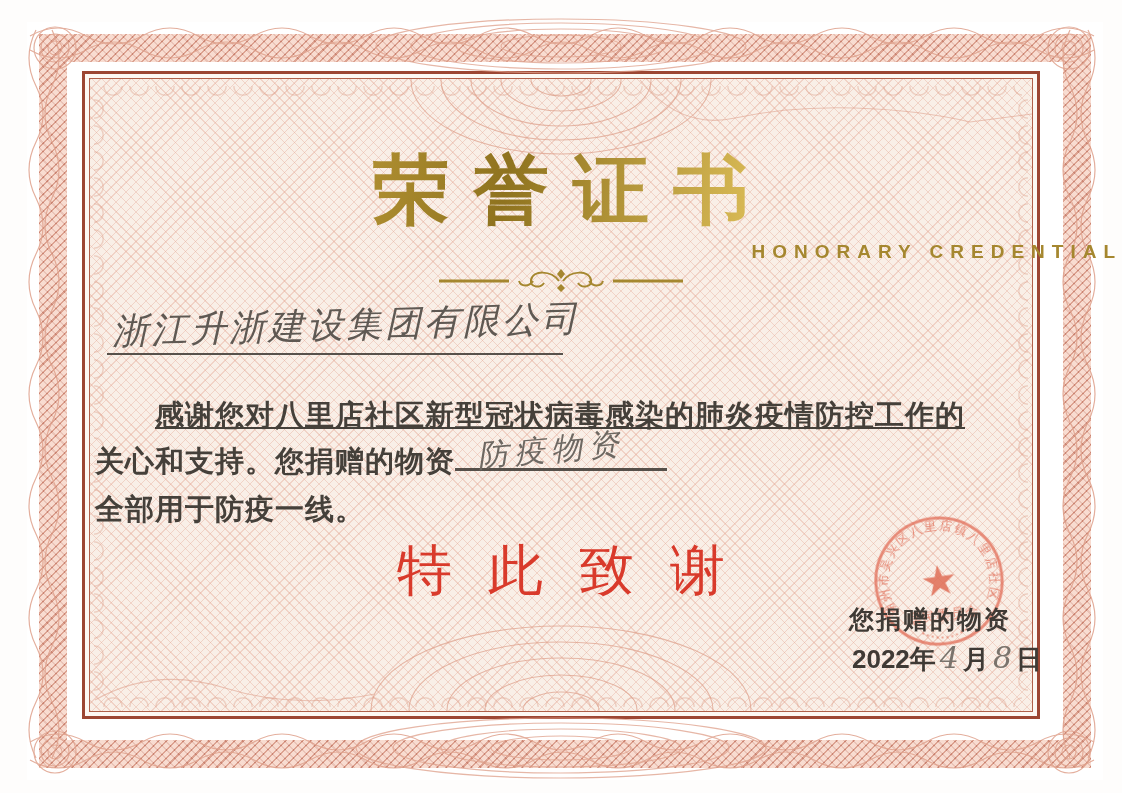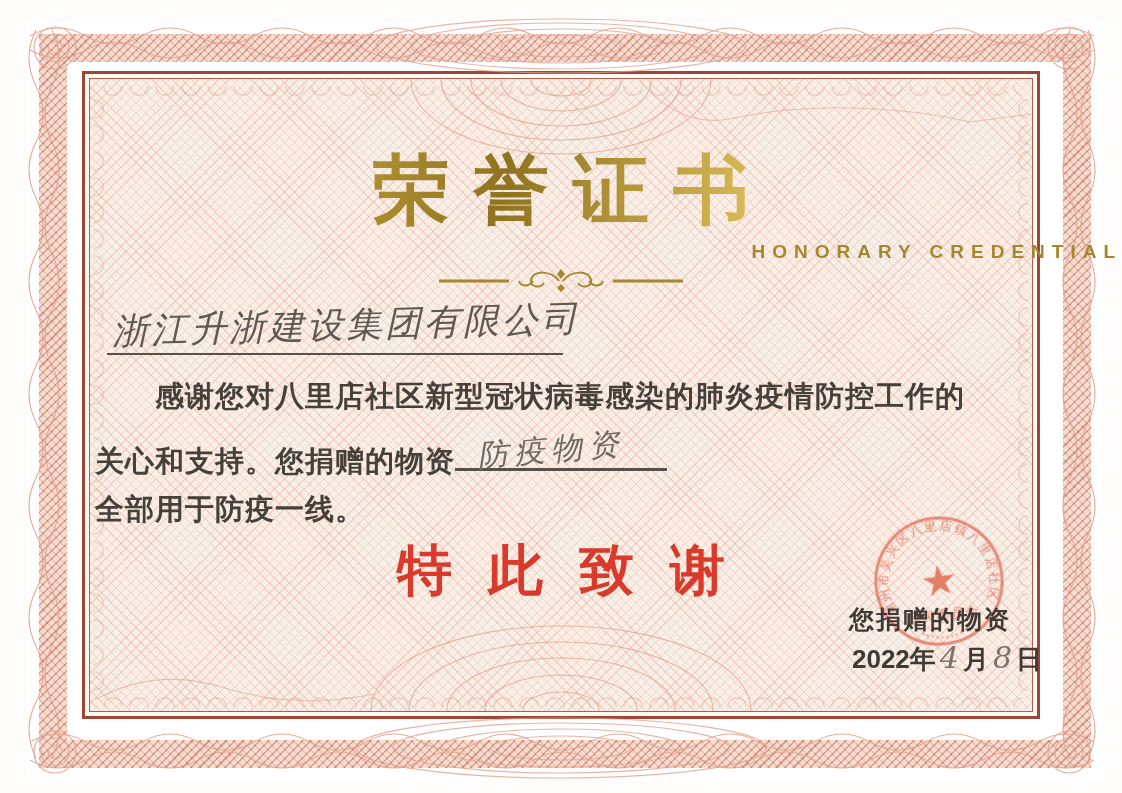--- a/index.html
+++ b/index.html
@@ -50,30 +50,30 @@
   .subtitle { left:0; right:0; top:241px; text-align:right;
     font-weight:700; font-size:19px; letter-spacing:7px; padding-left:7px; color:#a5872f; }
 
   .flourish { left:0; right:0; top:268px; text-align:center; }
 
   .recipient { left:112px; top:301px; font-size:36px; letter-spacing:3px; color:#5f5953;
     font-family:"DejaVu Serif", serif; font-style:italic; transform:rotate(-1.6deg); white-space:nowrap; }
   .recipient-line { left:107px; top:353px; width:456px; height:2px; background:#57514b; }
 
   .para { left:95px; font-size:29px; font-weight:700; color:#45403a; letter-spacing:1px; white-space:nowrap; }
-  .para.l1 { top:377px; padding-left:60px; }
+  .para.l1 { top:396px; padding-left:60px;text-decoration:underline; }
   .para.l2 { top:437px;text-align:right; }
   .para.l3 { top:490px; }
 
   .blank { display:inline-block; width:212px; border-bottom:3px solid #56504a; position:relative; vertical-align:baseline; height:34px; }
   .blank .fill { position:absolute; left:22px; top:-8px; font-size:31px; font-weight:400; letter-spacing:6px;
     color:#6e6862; font-family:"DejaVu Serif", serif; font-style:italic; transform:rotate(-5deg); white-space:nowrap; }
 
   .closing { left:0; right:0; top:534px; text-align:center;
-    font-family:"DejaVu Serif", serif; font-weight:700; font-size:55px; letter-spacing:36px; padding-left:36px; color:#d93a2b; }
+    font-family:"DejaVu Serif", serif; font-weight:400; font-size:55px; letter-spacing:36px; padding-left:36px; color:#d93a2b; }
 
   .org { left:845px; top:603px; width:170px; text-align:center; font-size:25px; font-weight:700; color:#3f3a35; letter-spacing:2px; }
   .date { left:822px; top:640px; width:220px; text-align:right; font-size:26px; font-weight:700; color:#3f3a35; white-space:nowrap; }
   .date .hand { font-family:"DejaVu Serif", serif; font-style:italic; font-weight:400; font-size:30px; color:#7a736c; padding:0 4px; }
 
   
   .stamp { position:absolute; left:870px; top:512px; width:138px; height:138px; z-index:9;
     transform:rotate(-8deg); opacity:.92; }
 </style>
 </head>

